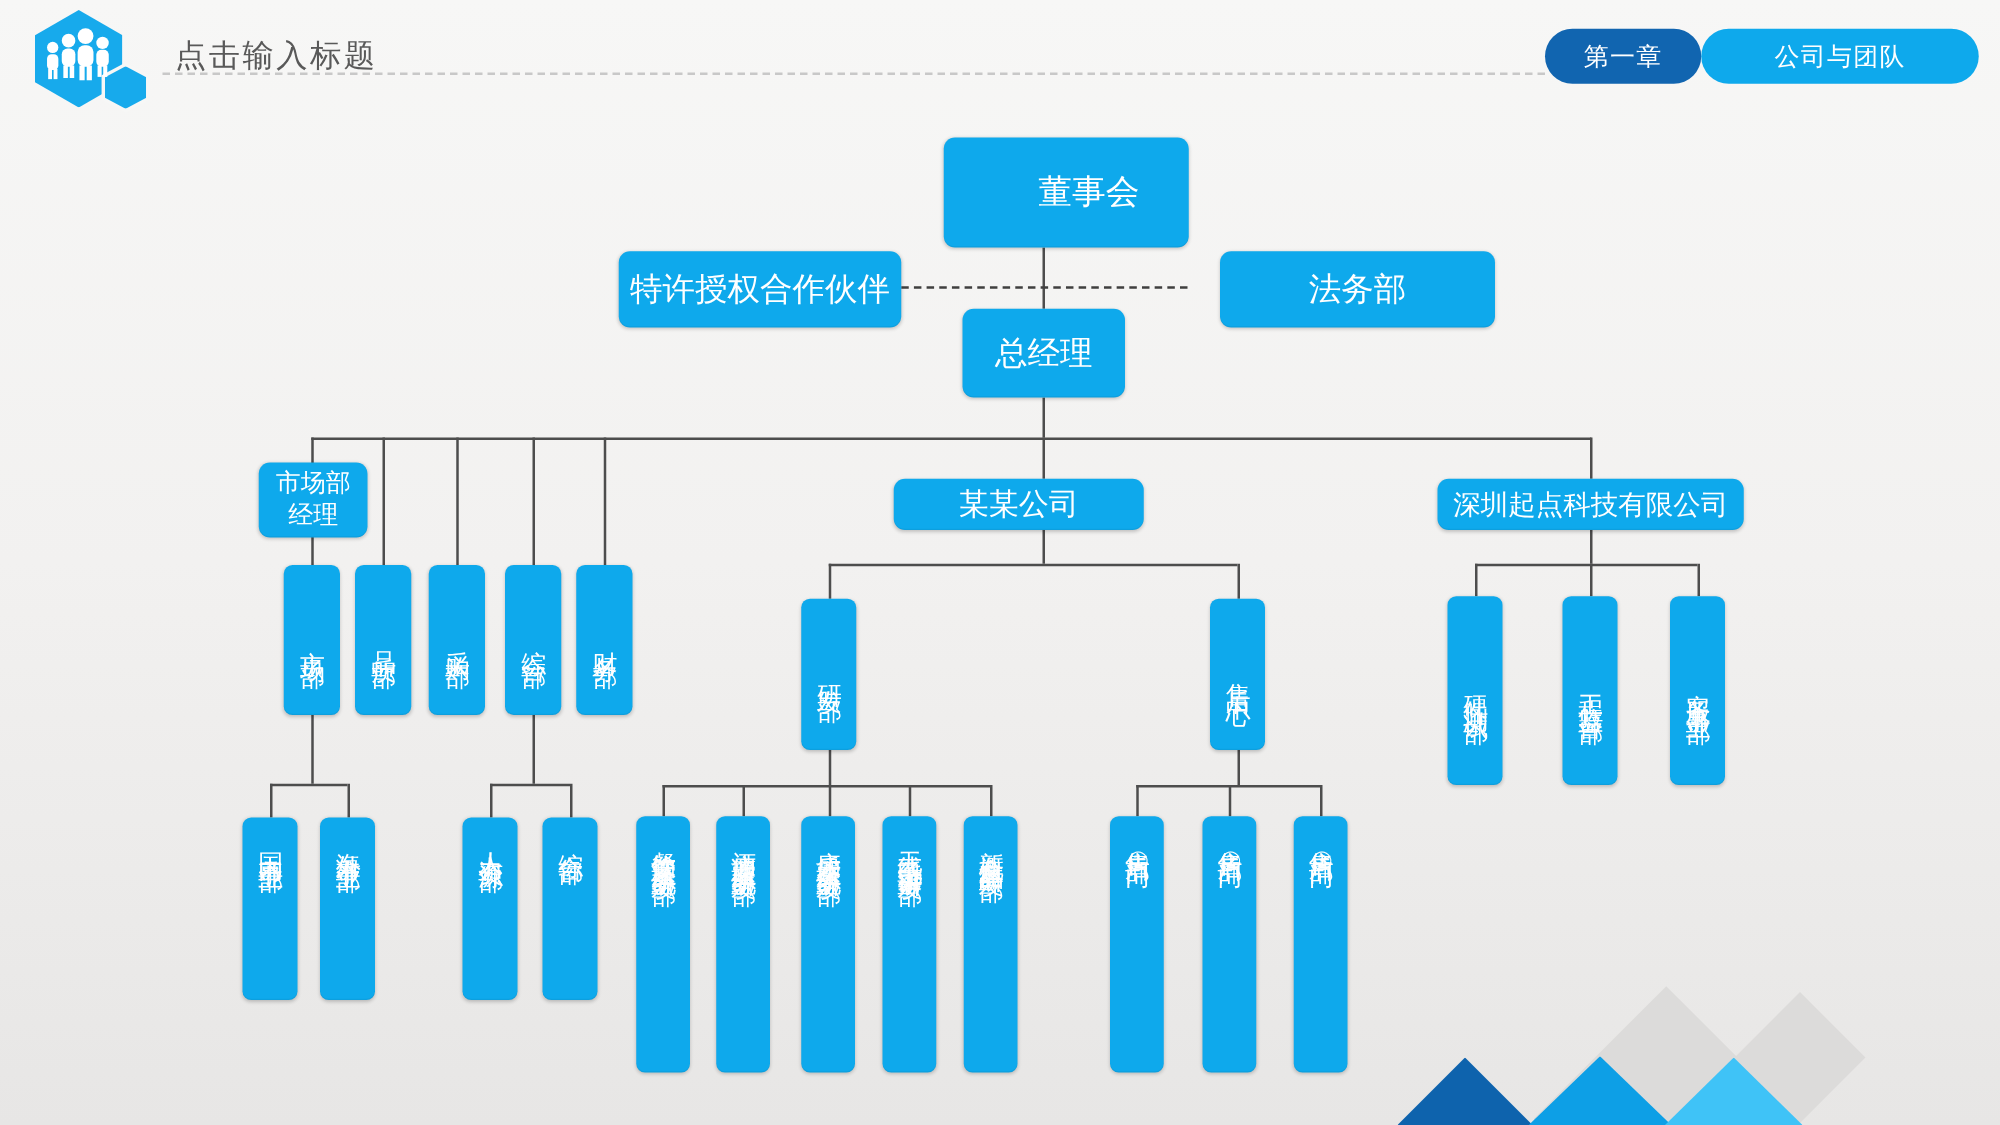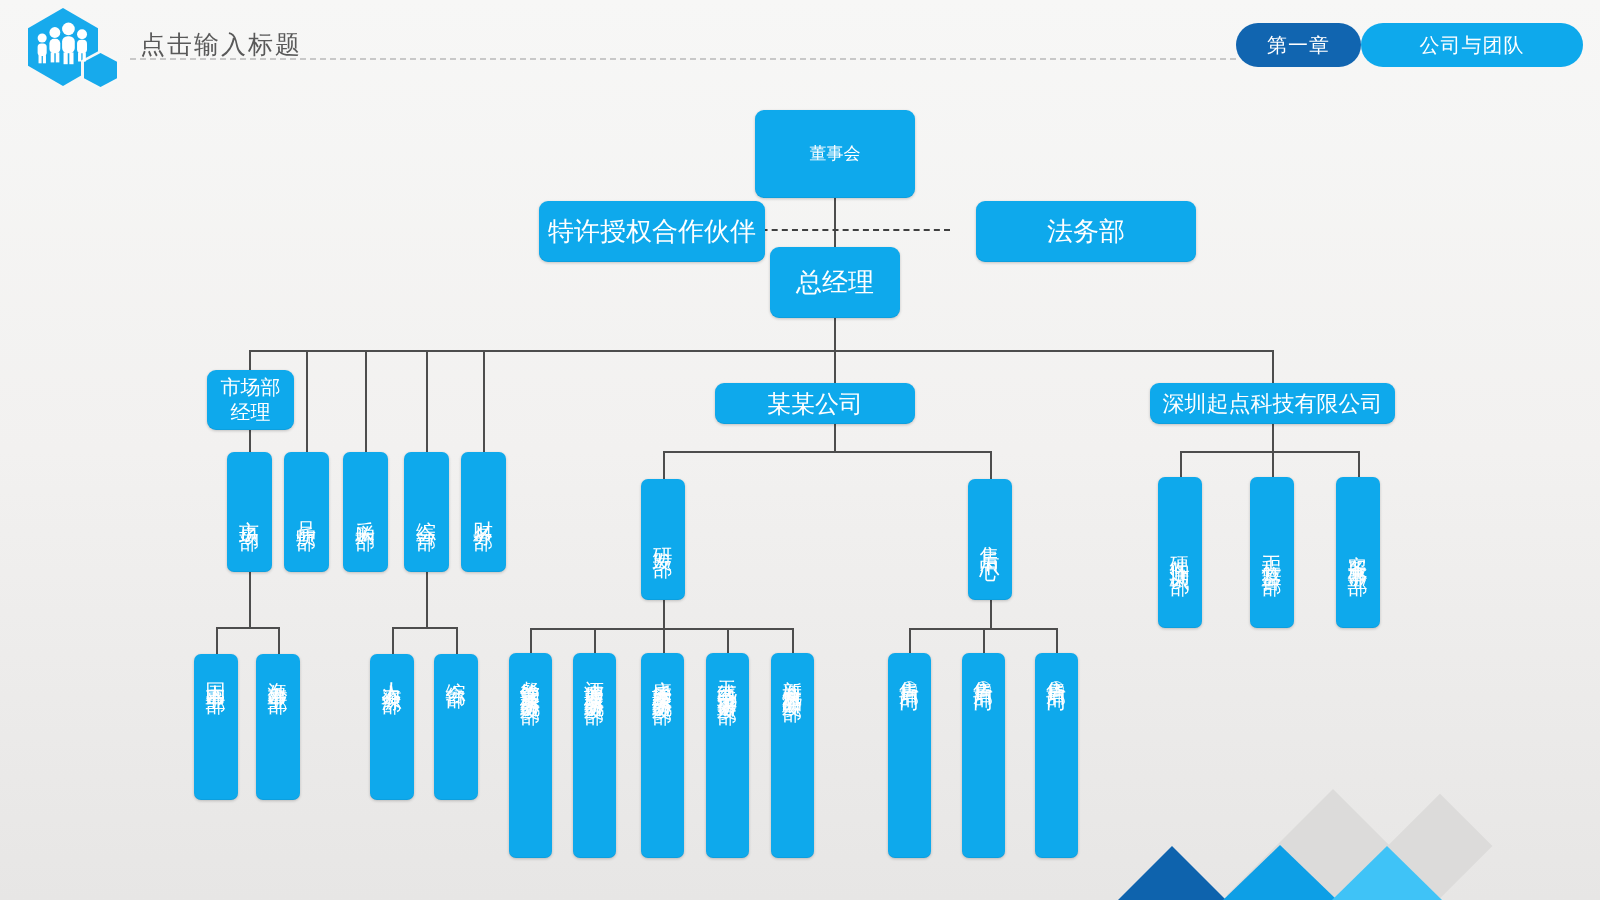--- a/index.html
+++ b/index.html
@@ -115,22 +115,22 @@
       <div class="edge v" style="left: 530px; top: 628px; height: 25px;"></div>
       <div class="edge v" style="left: 594px; top: 628px; height: 25px;"></div>
       <div class="edge v" style="left: 663px; top: 628px; height: 25px;"></div>
       <div class="edge v" style="left: 727px; top: 628px; height: 25px;"></div>
       <div class="edge v" style="left: 792px; top: 628px; height: 25px;"></div>
       <div class="edge v" style="left: 990px; top: 600px; height: 28px;"></div>
       <div class="edge h" style="left: 909px; top: 628px; width: 148px;"></div>
       <div class="edge v" style="left: 909px; top: 628px; height: 25px;"></div>
       <div class="edge v" style="left: 983px; top: 628px; height: 25px;"></div>
       <div class="edge v" style="left: 1056px; top: 628px; height: 25px;"></div>
-      <div class="org-node" style="left: 755px; top: 110px; width: 160px; height: 88px; font-size: 17px;">董事会</div>
-      <div class="org-node" style="left: 495px; top: 201px; width: 226px; height: 61px; font-size: 26px; margin-left: 44px;">特许授权合作伙伴</div>
+      <div class="org-node" style="left: 755px; top: 110px; width: 160px; height: 88px; font-size: 27px; padding-left: 36px;">董事会</div>
+      <div class="org-node" style="left: 495px; top: 201px; width: 226px; height: 61px; font-size: 26px;">特许授权合作伙伴</div>
       <div class="org-node" style="left: 950px; top: 201px; width: 220px; height: 61px; font-size: 26px; margin-left: 26px;">法务部</div>
       <div class="org-node" style="left: 770px; top: 247px; width: 130px; height: 71px; font-size: 26px;">总经理</div>
       <div class="org-node" style="left: 207px; top: 370px; width: 87px; height: 60px; font-size: 20px;">市场部
 经理</div>
       <div class="org-node" style="left: 715px; top: 383px; width: 200px; height: 41px; font-size: 24px;">某某公司</div>
       <div class="org-node" style="left: 1150px; top: 383px; width: 245px; height: 41px; font-size: 22px;">深圳起点科技有限公司</div>
       <div class="org-node v" style="left: 227px; top: 452px; width: 45px; height: 120px; font-size: 20px;">市场部</div>
       <div class="org-node v" style="left: 284px; top: 452px; width: 45px; height: 120px; font-size: 20px;">品质部</div>
       <div class="org-node v" style="left: 343px; top: 452px; width: 45px; height: 120px; font-size: 20px;">采购部</div>
       <div class="org-node v" style="left: 404px; top: 452px; width: 45px; height: 120px; font-size: 20px;">综合部</div>

